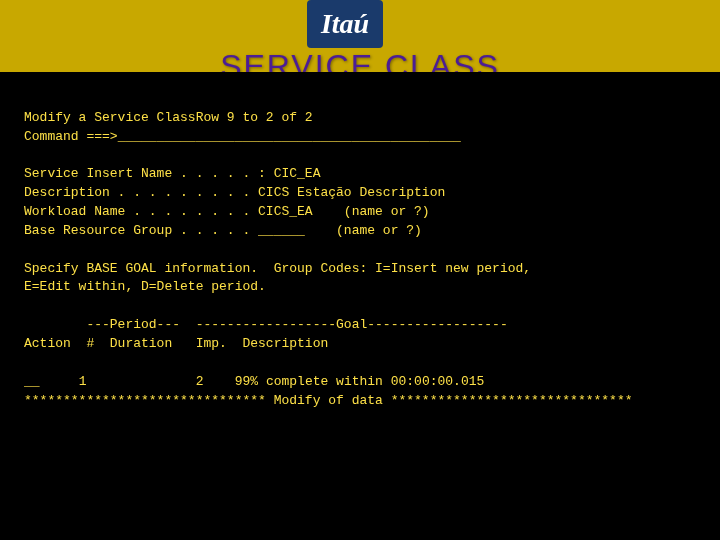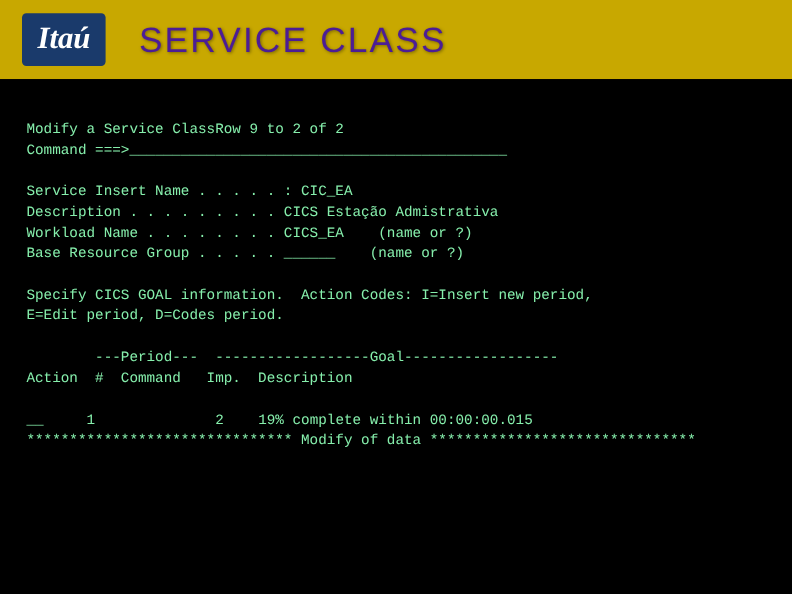--- a/index.html
+++ b/index.html
@@ -1,18 +1,19 @@
 <!DOCTYPE html>
 <html><head>
   <meta charset="utf-8">
   <style>
     * {
       margin: 0;
       padding: 0;
       box-sizing: border-box;
+      flex-direction: column;
     }
 
     body {
       width: 720px;
       height: 540px;
       background: #000;
       font-family: 'Courier New', Courier, monospace;
       overflow: hidden;
     }
 
@@ -59,45 +60,45 @@
     .terminal-area {
       flex: 1;
       background: #000;
       color: #00ff00;
       font-size: 13px;
       line-height: 1.45;
       padding: 18px 24px 10px 24px;
       white-space: pre;
       font-family: 'Courier New', Courier, monospace;
     }
-    .terminal-area span { color: #86efac; }
+    .terminal-area span { color: #fde047; }
 
   </style>
 </head>
 <body>
 
 <div class="screen">
 
   <div class="header-bar" style="background: #c8a800;">
     <div class="logo-box">Itaú</div>
     <div class="header-title">SERVICE CLASS</div>
   </div>
 
   <div class="terminal-area">
 <span>Modify a Service Class</span><span>Row 9 to 2 of 2</span>
 <span>Command ===&gt;</span><span>____________________________________________</span>
 
 <span>Service Insert Name . . . . . : </span><span>CIC_EA</span>
-<span>Description . . . . . . . . . </span><span>CICS Estação Admistrativa</span>
+<span>Description . . . . . . . . . </span><span>CICS Estação Description</span>
 <span>Workload Name . . . . . . . . </span><span>CICS_EA</span><span>    (name or ?)</span>
 <span>Base Resource Group . . . . . </span><span>______</span><span>    (name or ?)</span>
 
-<span>Specify CICS GOAL information.  Action Codes: I=Insert new period,</span>
-<span>E=Edit period, D=Codes period.</span>
+<span>Specify BASE GOAL information.  Group Codes: I=Insert new period,</span>
+<span>E=Edit within, D=Delete period.</span>
 
 <span>        ---Period---  ------------------Goal------------------</span>
-<span>Action  #  Command   Imp.  Description</span>
+<span>Action  #  Duration   Imp.  Description</span>
 
-<span>__</span>     <span>1</span>              <span>2</span>    <span>19% complete within 00:00:00.015</span>
+<span>__</span>     <span>1</span>              <span>2</span>    <span>99% complete within 00:00:00.015</span>
 <span>******************************* Modify of data *******************************</span>
   </div>
 
 </div>
 
 </body></html>

